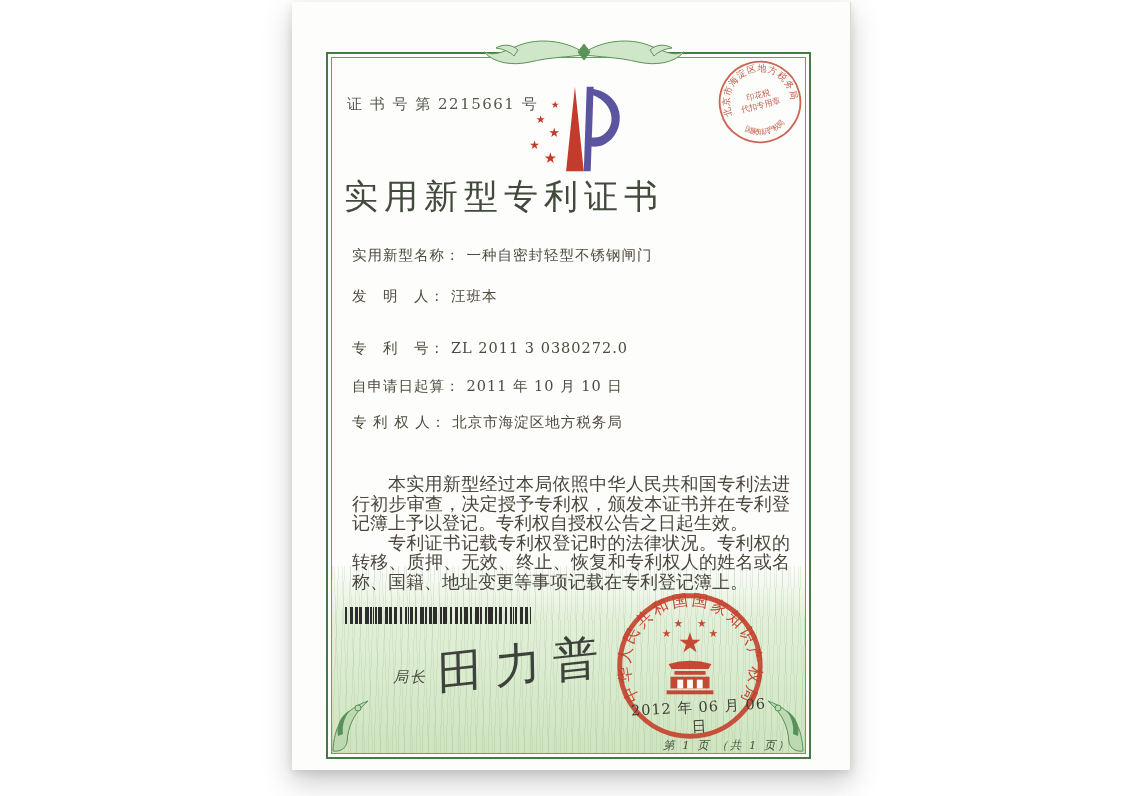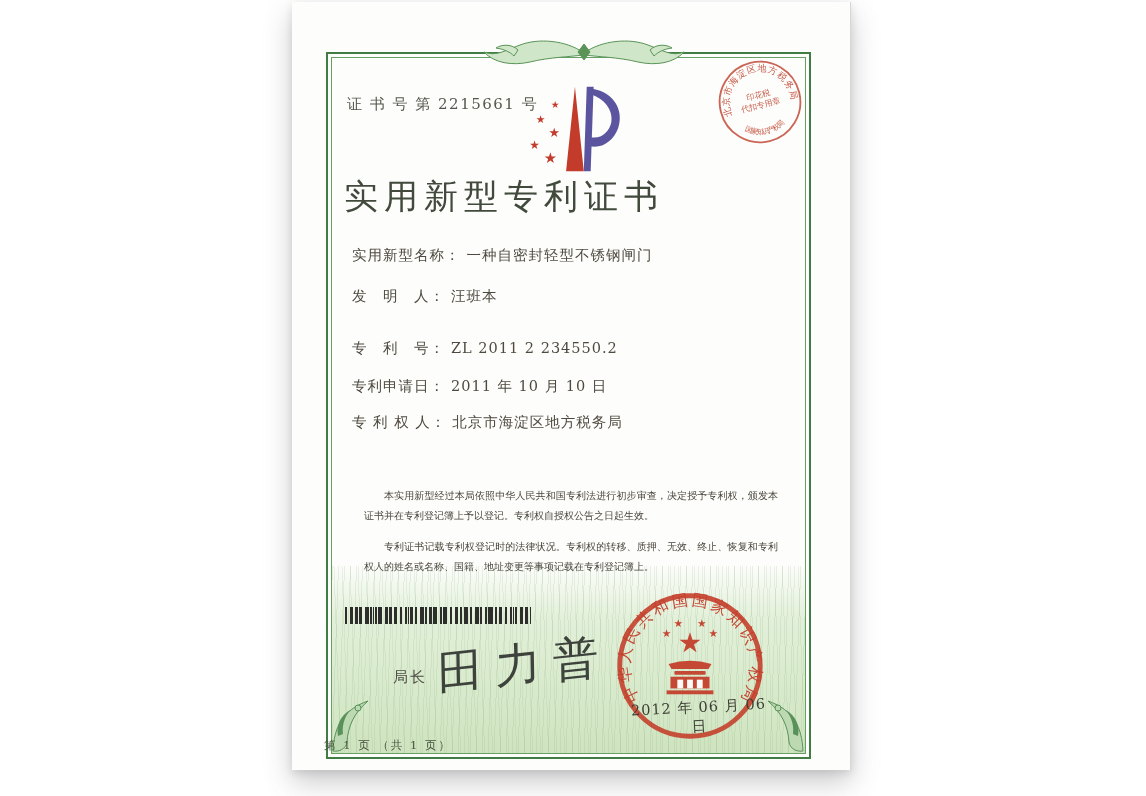--- a/index.html
+++ b/index.html
@@ -23,39 +23,39 @@
   .cert-no{position:absolute;left:347px;top:95px;font-size:15px;letter-spacing:1.5px;color:#56564e;}
   .logo{position:absolute;left:512px;top:82px;width:118px;height:95px;}
   .title{position:absolute;left:328px;top:174px;width:479px;text-align:left;
          font-size:34px;font-weight:400;letter-spacing:6px;color:#414a3c;padding-left:16px;}
   
   .field{position:absolute;left:352px;font-size:14.5px;letter-spacing:1px;color:#4f4a40;white-space:nowrap;}
   .f0{top:246px}.f1{top:287px}.f2{top:339px}.f3{top:377px}.f4{top:413px}.f5{top:450px}
   .field .val{margin-left:6px;text-align:right;}
   
   .paras{position:absolute;left:352px;top:474px;width:438px;color:#4a463c;}
-  .paras p{margin:12px;font-size:10px;line-height:19.5px;text-align:justify;text-indent:2em;}
+  .paras p{margin:0;font-size:18px;line-height:19.5px;text-align:justify;text-indent:2em;}
   
   .barcode{position:absolute;left:345px;top:607px;width:186px;height:17px;
     background-image:
       repeating-linear-gradient(90deg,#2d2d2b 0 2px,rgba(0,0,0,0) 2px 5px),
       repeating-linear-gradient(90deg,#2d2d2b 0 1px,rgba(0,0,0,0) 1px 7px),
       repeating-linear-gradient(90deg,#2d2d2b 0 2px,rgba(0,0,0,0) 2px 11px);}
   
-  .sig-label{position:absolute;left:393px;top:668px;font-size:15px;color:#4c4c44;letter-spacing:2px;}
+  .sig-label{position:absolute;left:393px;top:668px;font-size:15px;color:#4c4c44;letter-spacing:2px;font-style:italic;}
   .sig-name{position:absolute;left:437px;top:634px;font-size:46px;color:#3d423c;
             letter-spacing:12px;transform:rotate(-6deg) skewX(-5deg);font-weight:500;}
   
   .seal-main{position:absolute;left:612px;top:588px;width:156px;height:156px;}
   .seal-date{position:absolute;left:624px;top:698px;width:150px;text-align:center;
              font-size:14.5px;letter-spacing:1px;color:#3e3e36;transform:rotate(-3deg);}
   .seal-tax{position:absolute;left:716px;top:58px;width:88px;height:88px;transform:rotate(-14deg);}
   
-  .footer{position:absolute;left:324px;top:738px;width:479px;text-align:left;
-          font-size:11.5px;letter-spacing:2px;color:#47543f;}
+  .footer{position:absolute;left:312px;top:738px;width:479px;text-align:right;
+          font-size:11.5px;letter-spacing:2px;color:#47543f;font-style:italic;}
   
   .orn-top{position:absolute;left:478px;top:36px;width:212px;height:34px;}
   .orn-bl{position:absolute;left:330px;top:696px;width:42px;height:58px;}
   .orn-br{position:absolute;left:764px;top:696px;width:42px;height:58px;transform:scaleX(-1);}
   svg text{font-family:"DejaVu Serif","Liberation Serif",serif;}
 </style>
 </head>
 <body>
 
 <div id="stage">
@@ -109,24 +109,24 @@
 
   <div class="title">实用新型专利证书</div>
 
   <div class="field f0">
     <span>实用新型名称：</span><span class="val">一种自密封轻型不锈钢闸门</span>
   </div>
   <div class="field f1">
     <span>发　明　人：</span><span class="val">汪班本</span>
   </div>
   <div class="field f2">
-    <span>专　利　号：</span><span class="val">ZL 2011 2 234550.2</span>
+    <span>专　利　号：</span><span class="val">ZL 2011 3 0380272.0</span>
   </div>
   <div class="field f3">
-    <span>专利申请日：</span><span class="val">2011 年 10 月 10 日</span>
+    <span>自申请日起算：</span><span class="val">2011 年 10 月 10 日</span>
   </div>
   <div class="field f4">
     <span>专 利 权 人：</span><span class="val">北京市海淀区地方税务局</span>
   </div>
 
   <div class="paras">
     <p>本实用新型经过本局依照中华人民共和国专利法进行初步审查，决定授予专利权，颁发本证书并在专利登记簿上予以登记。专利权自授权公告之日起生效。</p>
     <p>专利证书记载专利权登记时的法律状况。专利权的转移、质押、无效、终止、恢复和专利权人的姓名或名称、国籍、地址变更等事项记载在专利登记簿上。</p>
   </div>
 

